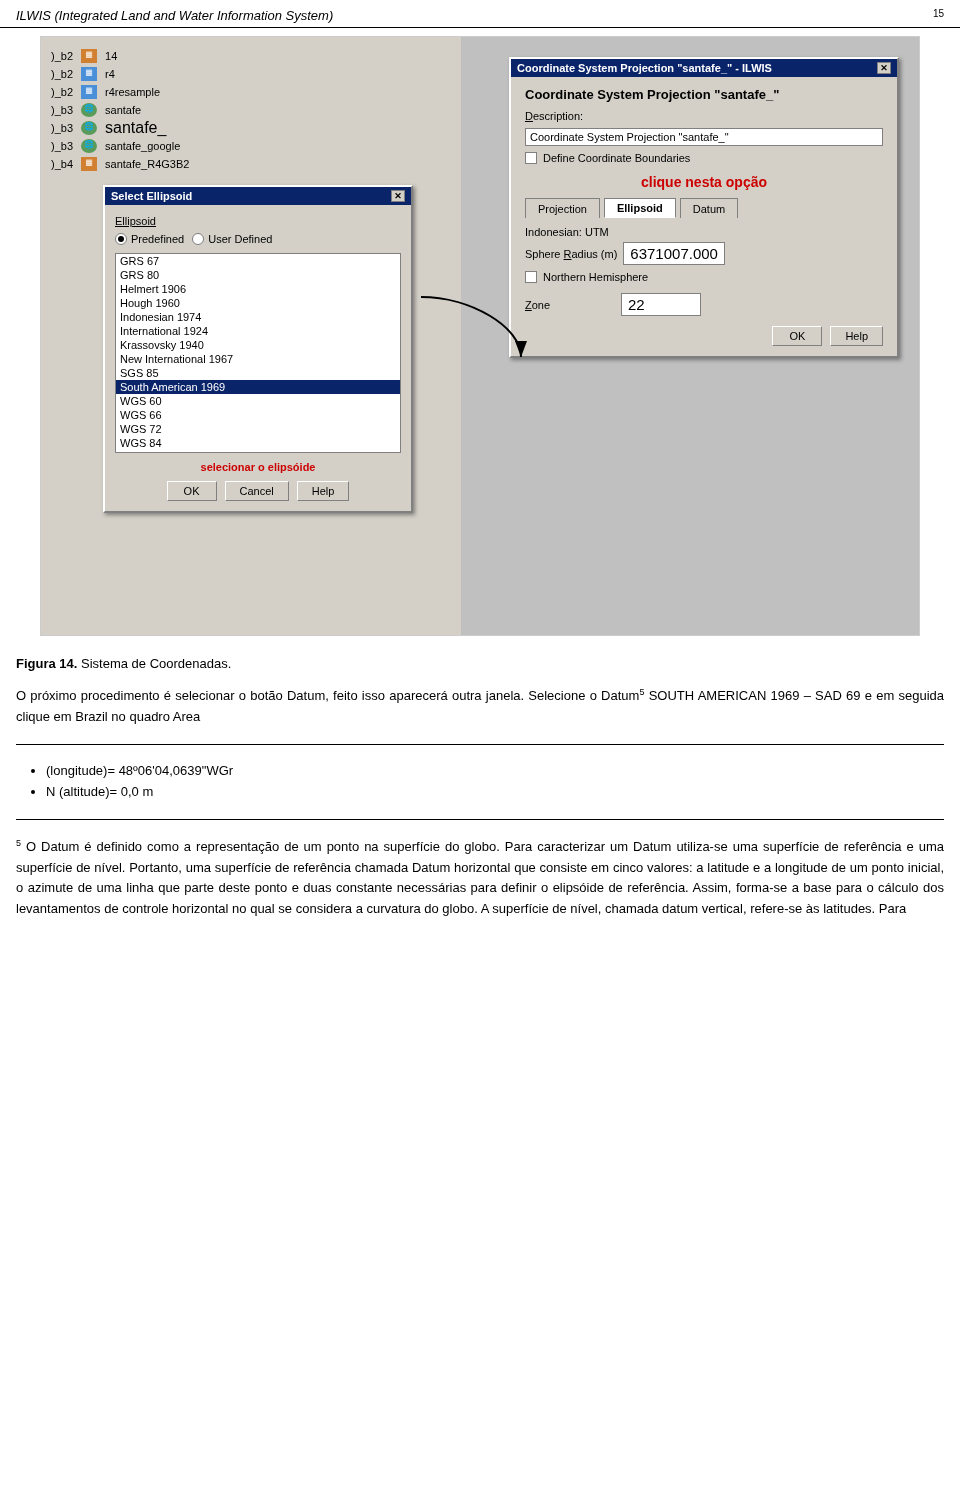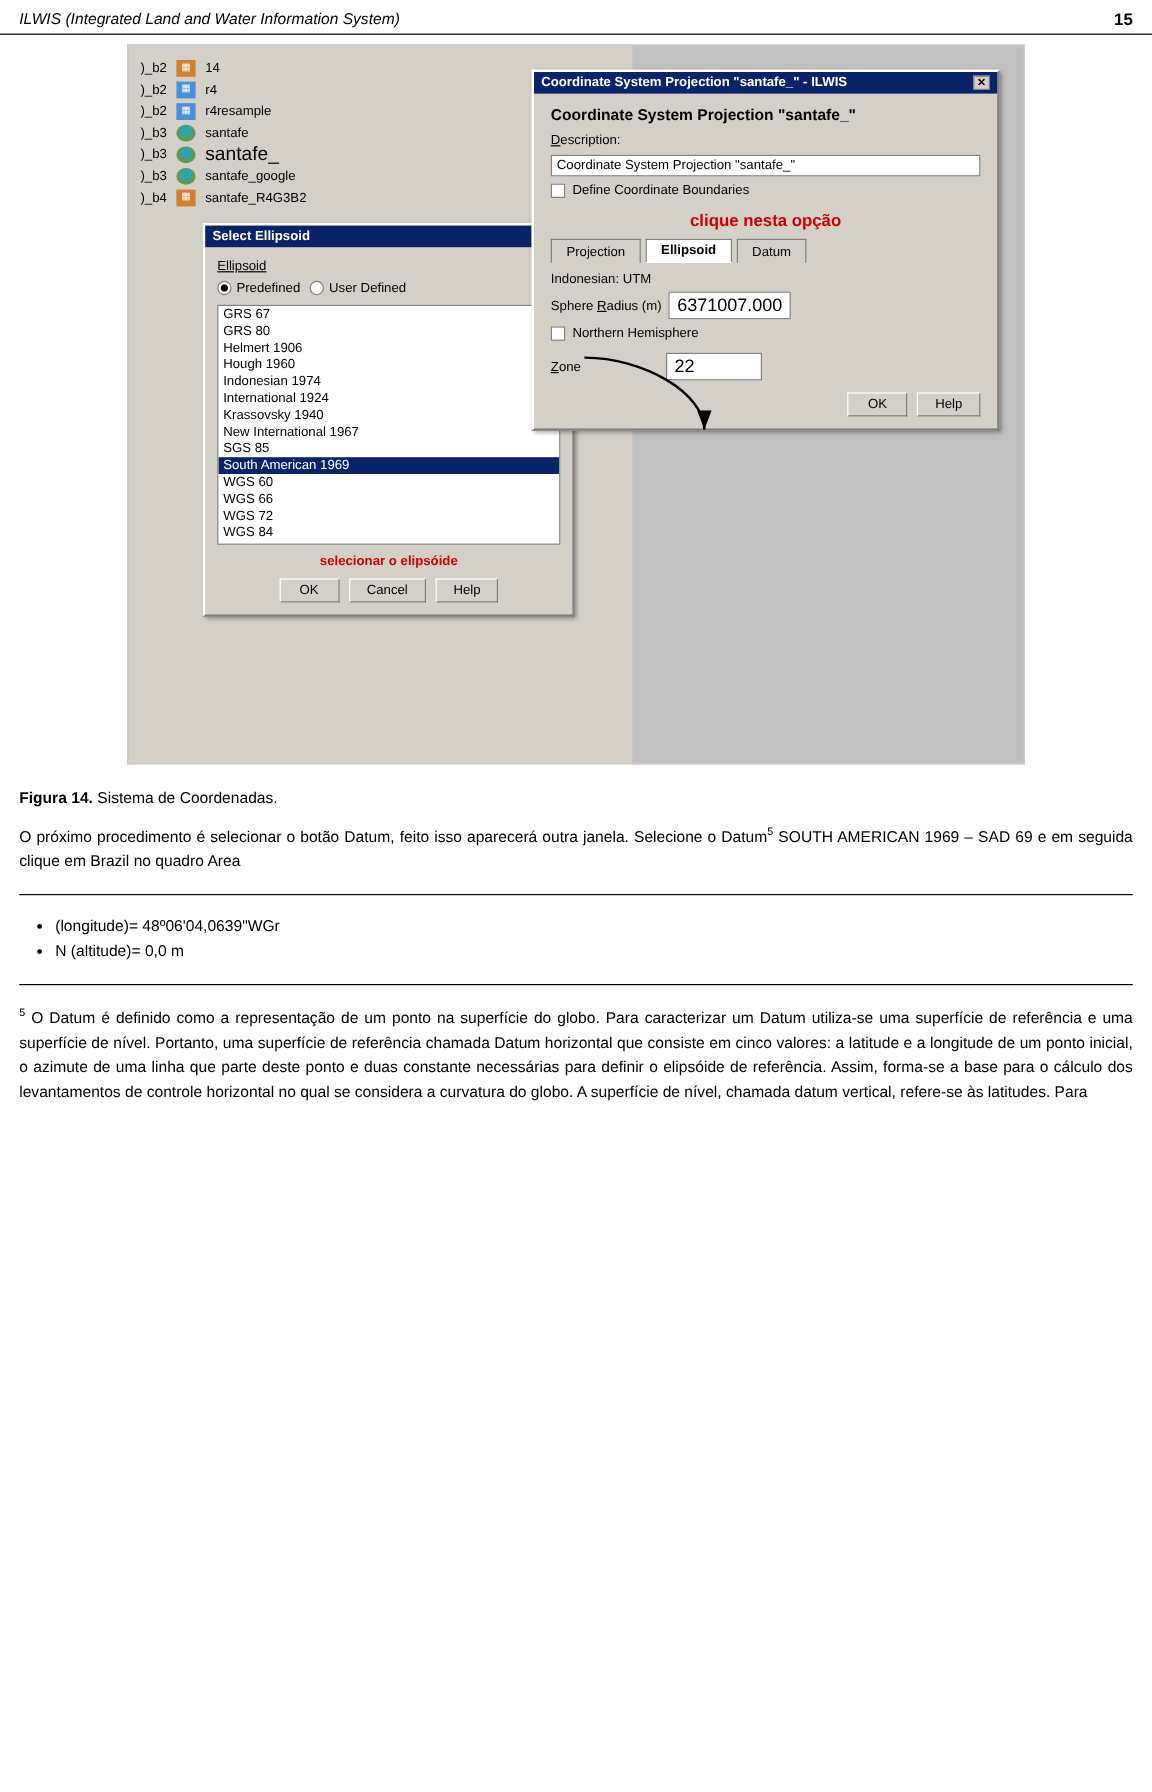--- a/index.html
+++ b/index.html
@@ -18,33 +18,33 @@
       justify-content: space-between;
       align-items: flex-start;
       padding: 8px 16px 4px 16px;
       border-bottom: 1px solid #000;
     }
     .page-title-text {
       font-style: italic;
       font-size: 13px;
     }
     .page-number {
-      font-size: 14px;
-      font-weight: bold;
+      font-size: 10px;
+      font-weight: normal;
     }
 
     
     .content-area {
       padding: 8px 16px;
     }
 
     
     .screenshot-container {
       position: relative;
-      width: 748px;
+      width: 880px;
       height: 600px;
       margin: 0 auto 20px auto;
       border: 1px solid #ccc;
       background: #c0c0c0;
       overflow: hidden;
     }
 
     
     .file-list-bg {
       position: absolute;

